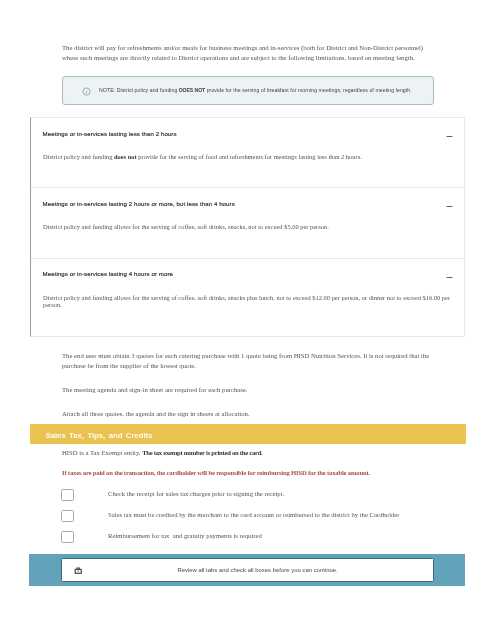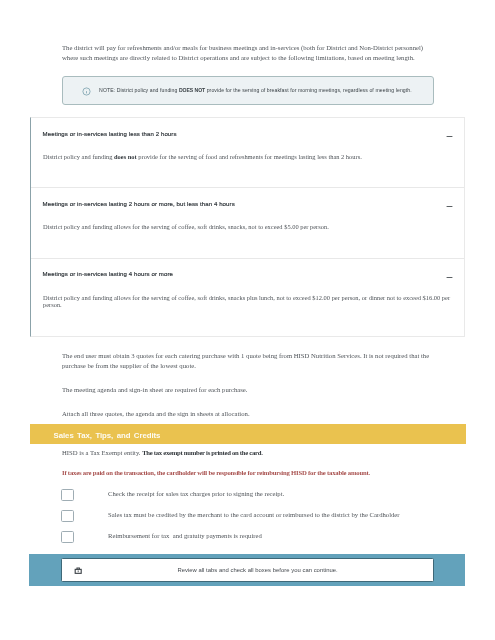--- a/index.html
+++ b/index.html
@@ -56,21 +56,21 @@
     font-family:"Liberation Serif",serif;font-size:6.43px;line-height:7.4px;color:#50555a;
   }
   .acc-body b{font-weight:bold;color:#33383d;}
 
   
   .yellow{
     position:absolute;left:29.5px;top:423.5px;width:436px;height:20.5px;
     background:#eac24f;display:flex;align-items:center;
   }
   .yellow-title{
-    margin-left:24px;font-family:"Liberation Sans",sans-serif;font-size:7.8px;
+    margin-left:16px;font-family:"Liberation Sans",sans-serif;font-size:7.8px;
     font-weight:bold;color:#fdfbf3;letter-spacing:-0.04px;word-spacing:1.3px;position:relative;top:1.5px;
   }
 
   
   .chk-row{position:absolute;left:61px;display:flex;align-items:flex-start;}
   .chk-box{
     width:12.5px;height:12px;box-sizing:border-box;border:0.9px solid #9fadb4;
     border-radius:1.6px;background:#fff;flex:0 0 auto;
   }
   .chk-label{

